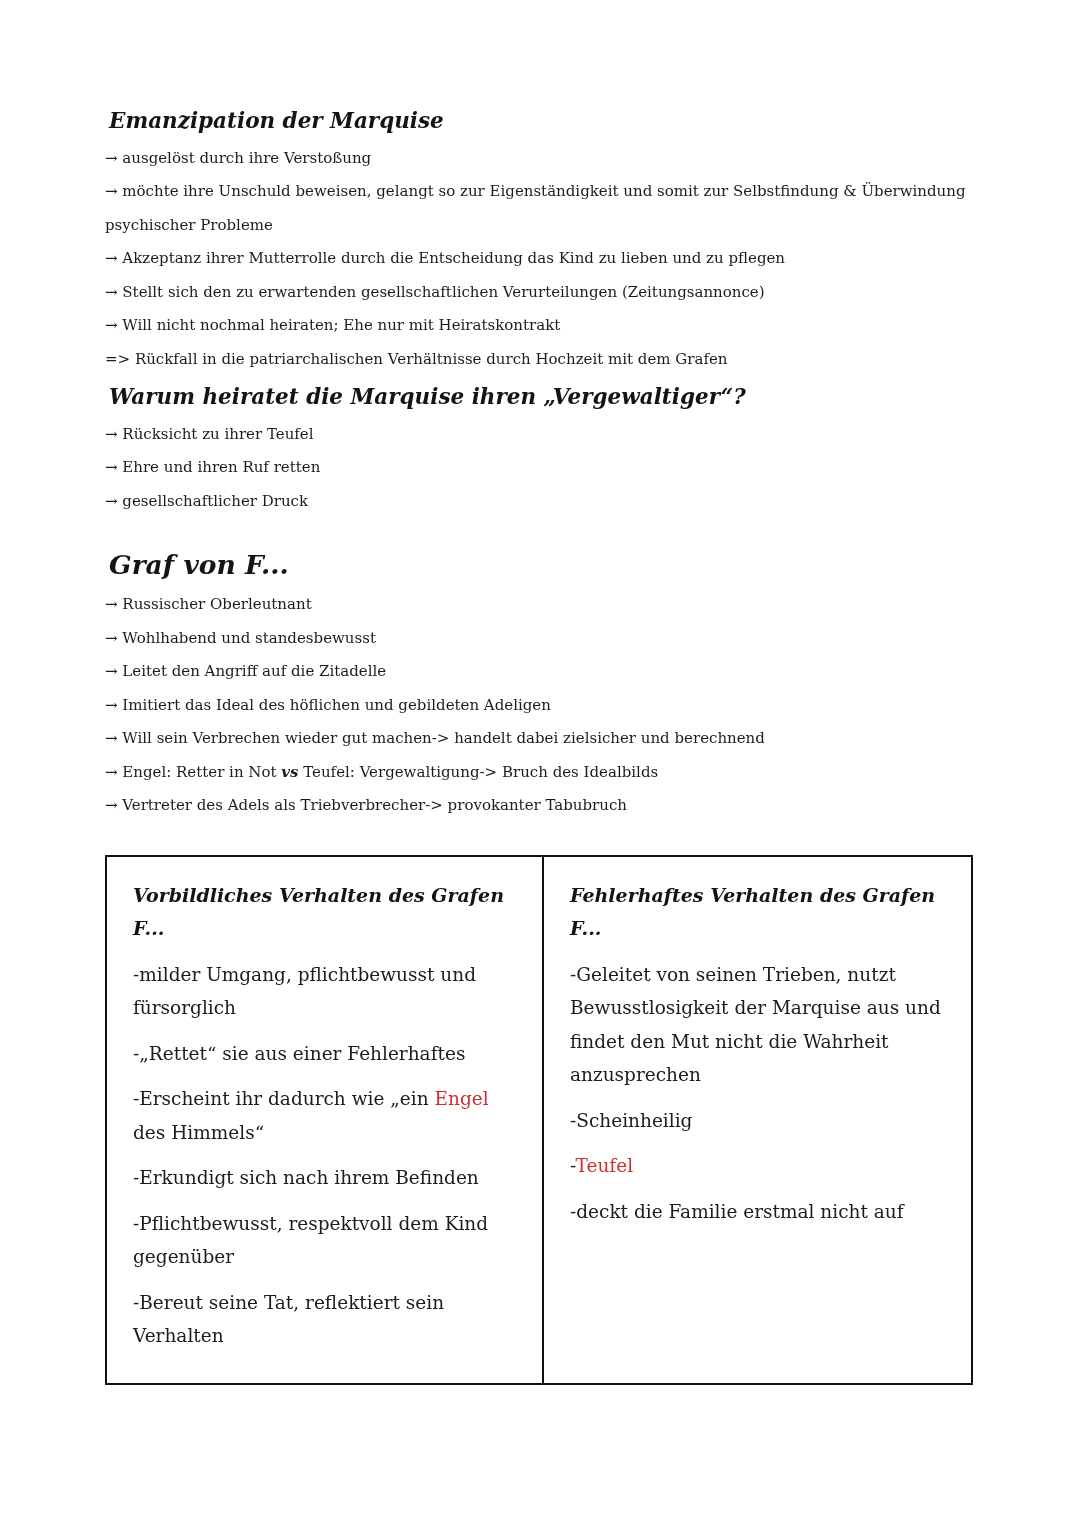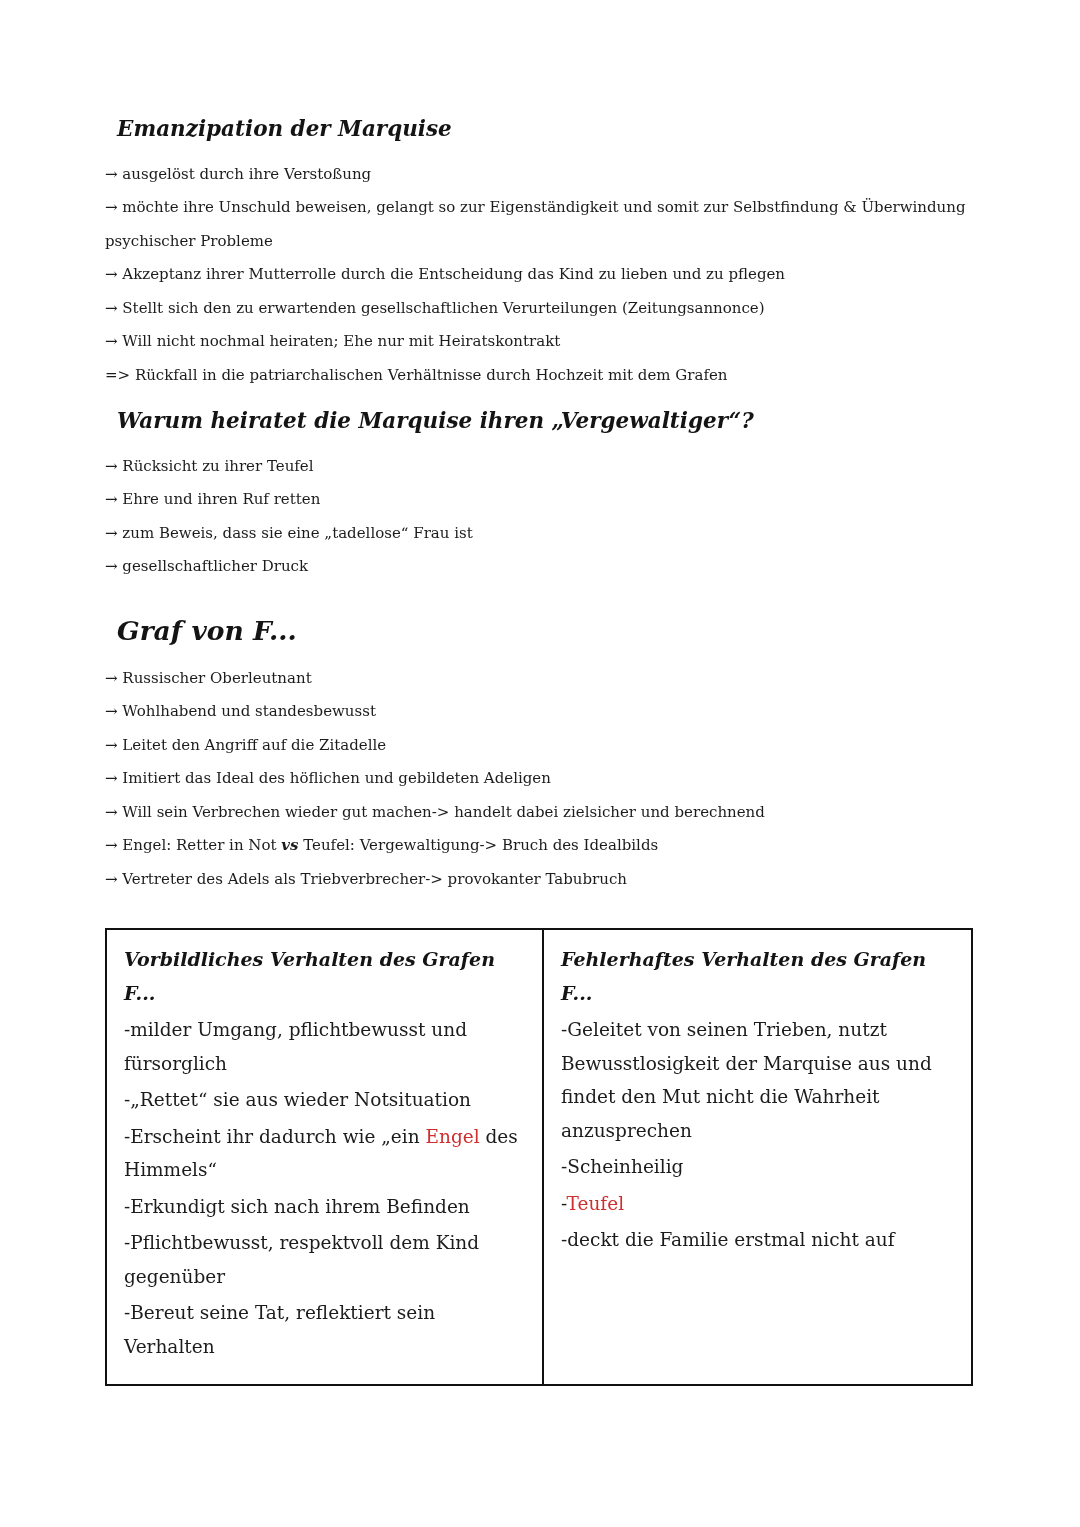--- a/index.html
+++ b/index.html
@@ -17,21 +17,21 @@
     font-family: "DejaVu Serif", "Liberation Serif", serif;
     color: #1c1c1c;
     overflow: hidden;
   }
   .line {
     margin: 0;
     font-size: 15px;
     line-height: 33.5px;
   }
   .h {
-    margin: 12px;
+    margin: 4px;
     font-size: 21.5px;
     line-height: 33.5px;
     font-weight: bold;
     font-style: italic;
     color: #141414;
   }
   .h-large {
     font-size: 26.5px;
     line-height: 38px;
   }
@@ -52,21 +52,21 @@
     width: 868px;
     table-layout: fixed;
   }
   .vtable td {
     border: 2px solid #111111;
     vertical-align: top;
     padding: 10px 14px 18px 14px;
   }
   td.cell-left { width: 407px; }
   .vtable p {
-    margin: 3px;
+    margin: 12px;
     font-size: 18.5px;
     line-height: 33.5px;
   }
   .vtable .th {
     font-weight: bold;
     font-style: italic;
     font-size: 19px;
     color: #141414;
   }
 </style>
@@ -82,42 +82,41 @@
     <p class="line">→ Akzeptanz ihrer Mutterrolle durch die Entscheidung das Kind zu lieben und zu pflegen</p>
     <p class="line">→ Stellt sich den zu erwartenden gesellschaftlichen Verurteilungen (Zeitungsannonce)</p>
     <p class="line">→ Will nicht nochmal heiraten; Ehe nur mit Heiratskontrakt</p>
     <p class="line">=&gt; Rückfall in die patriarchalischen Verhältnisse durch Hochzeit mit dem Grafen</p>
   </section>
 
   <section>
     <h2 class="h">Warum heiratet die Marquise ihren „Vergewaltiger“?</h2>
     <p class="line">→ Rücksicht zu ihrer Teufel</p>
     <p class="line">→ Ehre und ihren Ruf retten</p>
-    <p class="line">→ zum Beweis, dass sie eine „tadellose“ Frau ist</p>
     <p class="line">→ gesellschaftlicher Druck</p>
   </section>
 
   <section class="section-gap">
     <h2 class="h h-large">Graf von F...</h2>
     <p class="line">→ Russischer Oberleutnant</p>
     <p class="line">→ Wohlhabend und standesbewusst</p>
     <p class="line">→ Leitet den Angriff auf die Zitadelle</p>
     <p class="line">→ Imitiert das Ideal des höflichen und gebildeten Adeligen</p>
     <p class="line">→ Will sein Verbrechen wieder gut machen-&gt; handelt dabei zielsicher und berechnend</p>
     <p class="line"><span>→ Engel: Retter in Not </span><span class="bi">vs</span><span> Teufel: Vergewaltigung-&gt; Bruch des Idealbilds</span></p>
     <p class="line">→ Vertreter des Adels als Triebverbrecher-&gt; provokanter Tabubruch</p>
   </section>
 
   <table class="vtable">
     <tbody>
         <tr>
       <td class="cell-left">
         <p class="th">Vorbildliches Verhalten des Grafen F...</p>
         <p>-milder Umgang, pflichtbewusst und fürsorglich</p>
-        <p>-„Rettet“ sie aus wieder Notsituation</p>
+        <p>-„Rettet“ sie aus einer Fehlerhaftes</p>
         <p><span>-Erscheint ihr dadurch wie „ein </span><span class="red">Engel</span><span> des Himmels“</span></p>
         <p>-Erkundigt sich nach ihrem Befinden</p>
         <p>-Pflichtbewusst, respektvoll dem Kind gegenüber</p>
         <p>-Bereut seine Tat, reflektiert sein Verhalten</p>
       </td>
       <td>
         <p class="th">Fehlerhaftes Verhalten des Grafen F...</p>
         <p>-Geleitet von seinen Trieben, nutzt Bewusstlosigkeit der Marquise aus und findet den Mut nicht die Wahrheit anzusprechen</p>
         <p>-Scheinheilig</p>
         <p><span>-</span><span class="red">Teufel</span></p>

